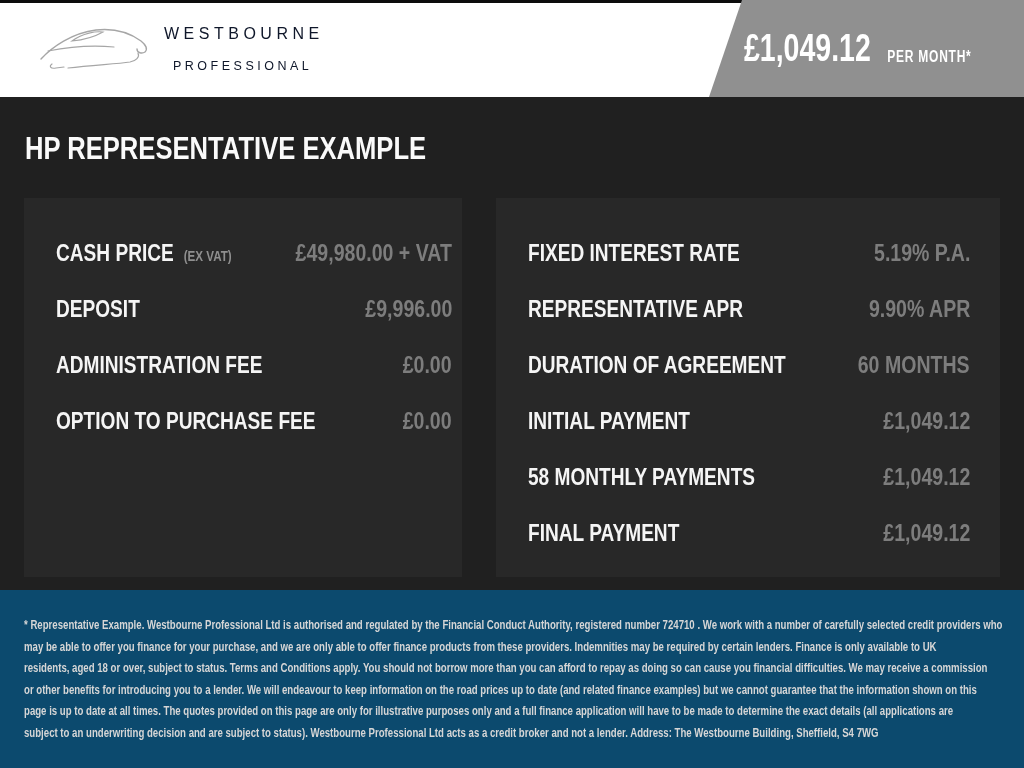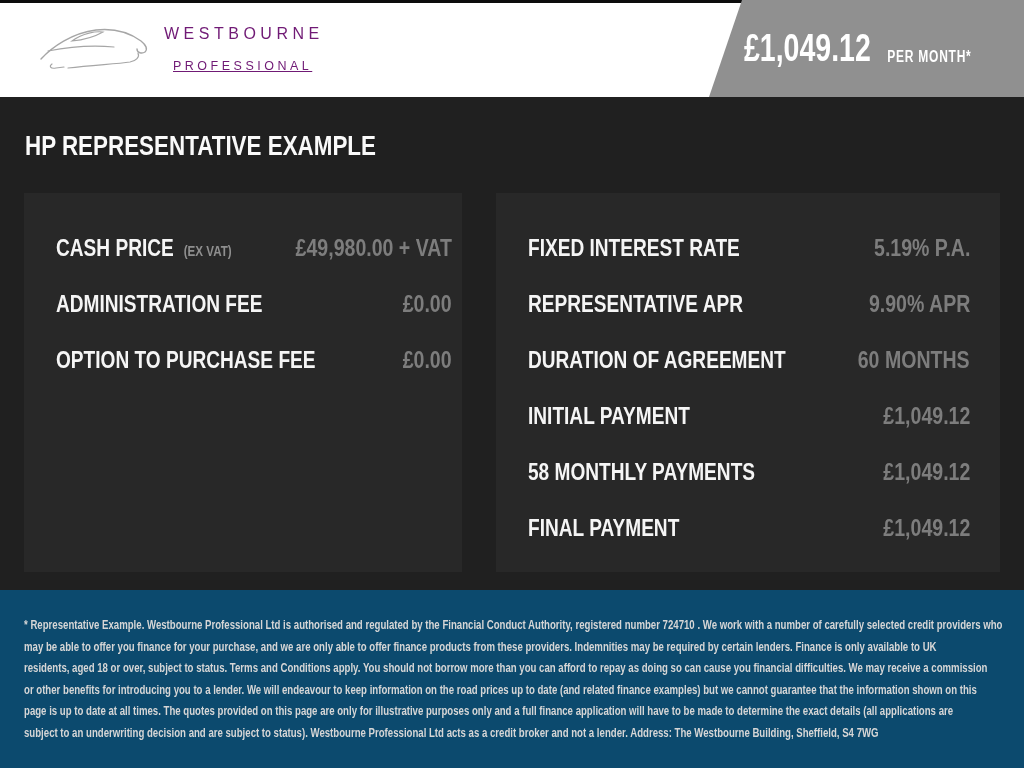--- a/index.html
+++ b/index.html
@@ -7,40 +7,40 @@
     width:1024px; height:768px; overflow:hidden;
     font-family:"Liberation Sans", sans-serif;
     background:#202020;
   }
 
   
   .header { position:relative; height:97px; background:#ffffff; }
   .top-edge { position:absolute; top:0; left:0; width:100%; height:3px; background:#0c0c0c; }
   .logo { position:absolute; left:38px; top:20px; display:flex; align-items:center; }
   .car-svg { width:120px; height:58px; display:block; }
-  .logo-text { margin-left:6px; color:#701a75; }
+  .logo-text { margin-left:6px; color:#0f172a; }
   .brand-name { font-size:16px; letter-spacing:4.5px; font-weight:400; }
-  .brand-sub  { font-size:12.5px; letter-spacing:3.5px; margin-top:16px; margin-left:9px;text-decoration:underline; }
+  .brand-sub  { font-size:12.5px; letter-spacing:3.5px; margin-top:16px; margin-left:9px; }
 
   .banner {
     position:absolute; top:0; right:0; width:330px; height:97px;
     background:#909090; color:#ffffff;
     clip-path:polygon(48px 0, 100% 0, 100% 100%, 15px 100%);
   }
   .banner-inner {
     position:absolute; left:50px; top:0; height:100%;
     display:flex; align-items:center; white-space:nowrap;
     transform:scaleX(0.75); transform-origin:0 50%;
   }
   .price  { font-size:38px; font-weight:bold; }
   .suffix { font-size:16px; font-weight:bold; margin-left:22px; margin-top:16px; letter-spacing:1px; }
 
   
   .main { height:493px; background:#202020; }
-  h1 { margin:0; padding:33px 0 0 25px; font-size:28px; font-weight:bold; color:#fafafa; }
+  h1 { margin:0; padding:33px 0 0 25px; font-size:32px; font-weight:bold; color:#fafafa; }
   h1 > span { display:inline-block; transform:scaleX(0.8); transform-origin:0 50%; white-space:nowrap; }
 
   .panels { display:flex; margin:31px 24px 0 24px; gap:34px; }
   .panel { background:#282828; height:379px; box-sizing:border-box; padding:27px 0 16px 0; }
   .panel-left  { width:450px; }
   .panel-right { flex:1; }
   .row { height:56px; display:flex; align-items:center; padding-left:32px; }
   .panel-left  .row { padding-right:10px; }
   .panel-right .row { padding-right:30px; }
   .lgroup { display:flex; align-items:baseline; white-space:nowrap;
@@ -88,20 +88,26 @@
 
   <div class="panels">
 
     <section class="panel panel-left">
       <div class="row">
         <span class="lgroup">
           <span class="lbl">CASH PRICE</span>
           <span class="note">(EX VAT)</span>
         </span>
         <span class="val">£49,980.00 + VAT</span>
+      </div>
+      <div class="row">
+        <span class="lgroup">
+          <span class="lbl">DEPOSIT</span>
+        </span>
+        <span class="val">£9,996.00</span>
       </div>
       <div class="row">
         <span class="lgroup">
           <span class="lbl">ADMINISTRATION FEE</span>
         </span>
         <span class="val">£0.00</span>
       </div>
       <div class="row">
         <span class="lgroup">
           <span class="lbl">OPTION TO PURCHASE FEE</span>

